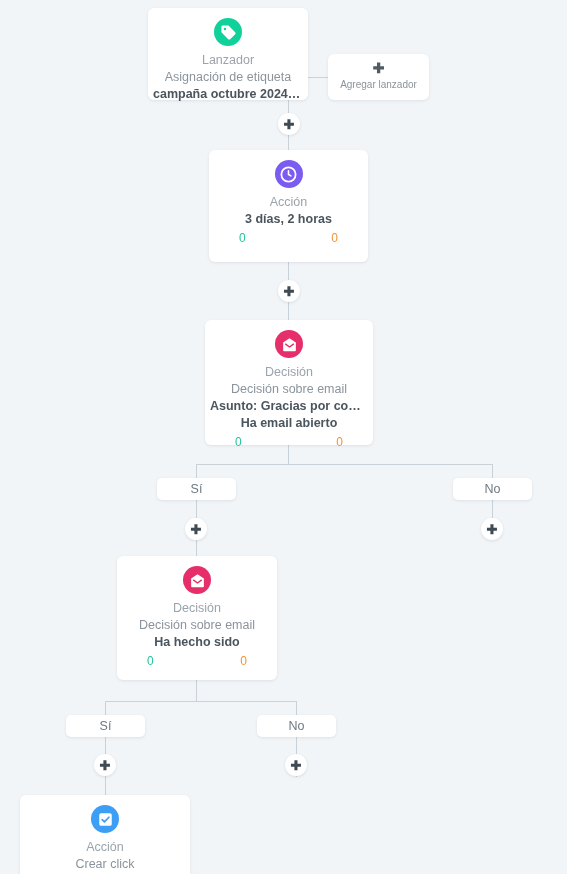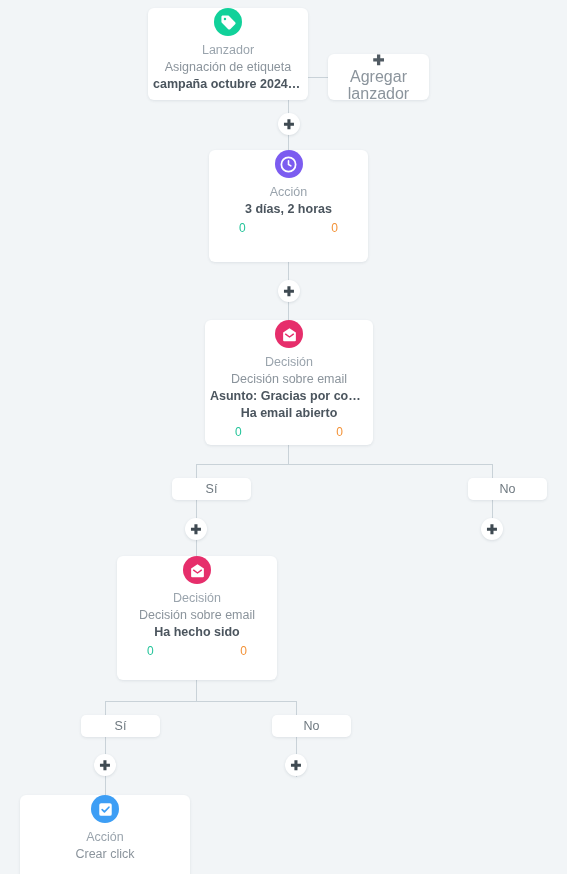--- a/index.html
+++ b/index.html
@@ -34,21 +34,21 @@
   }
 
   
   .card {
     position: absolute;
     background: #ffffff;
     border-radius: 6px;
     box-shadow: 0 1px 3px rgba(40,60,80,0.10);
     text-align: center;
     box-sizing: border-box;
-    padding-top: 0;
+    padding-top: 10px;
   }
   .card .node-icon {
     width: 28px;
     height: 28px;
     margin: 0 auto 6px auto;
     border-radius: 50%;
     display: flex;
     align-items: center;
     justify-content: center;
   }
@@ -95,38 +95,37 @@
     align-items: center;
     justify-content: center;
   }
   .pill-box .plus-glyph {
     font-size: 14px;
     color: #515b63;
     font-weight: bold;
     line-height: 15px;
   }
   .pill-box .pill-label {
-    font-size: 16px;
+    font-size: 10px;
     color: #8b949c;
     line-height: 17px;
   }
 
   
   .branch-chip {
     position: absolute;
     background: #ffffff;
     border-radius: 5px;
     box-shadow: 0 1px 3px rgba(40,60,80,0.10);
     font-size: 12.5px;
     color: #6f7980;
     display: flex;
     align-items: center;
     justify-content: center;
     box-sizing: border-box;
-    margin-left: 15px;
   }
 
   
   .plus-circle {
     position: absolute;
     width: 22px;
     height: 22px;
     border-radius: 50%;
     background: #ffffff;
     box-shadow: 0 1px 3px rgba(40,60,80,0.13);

